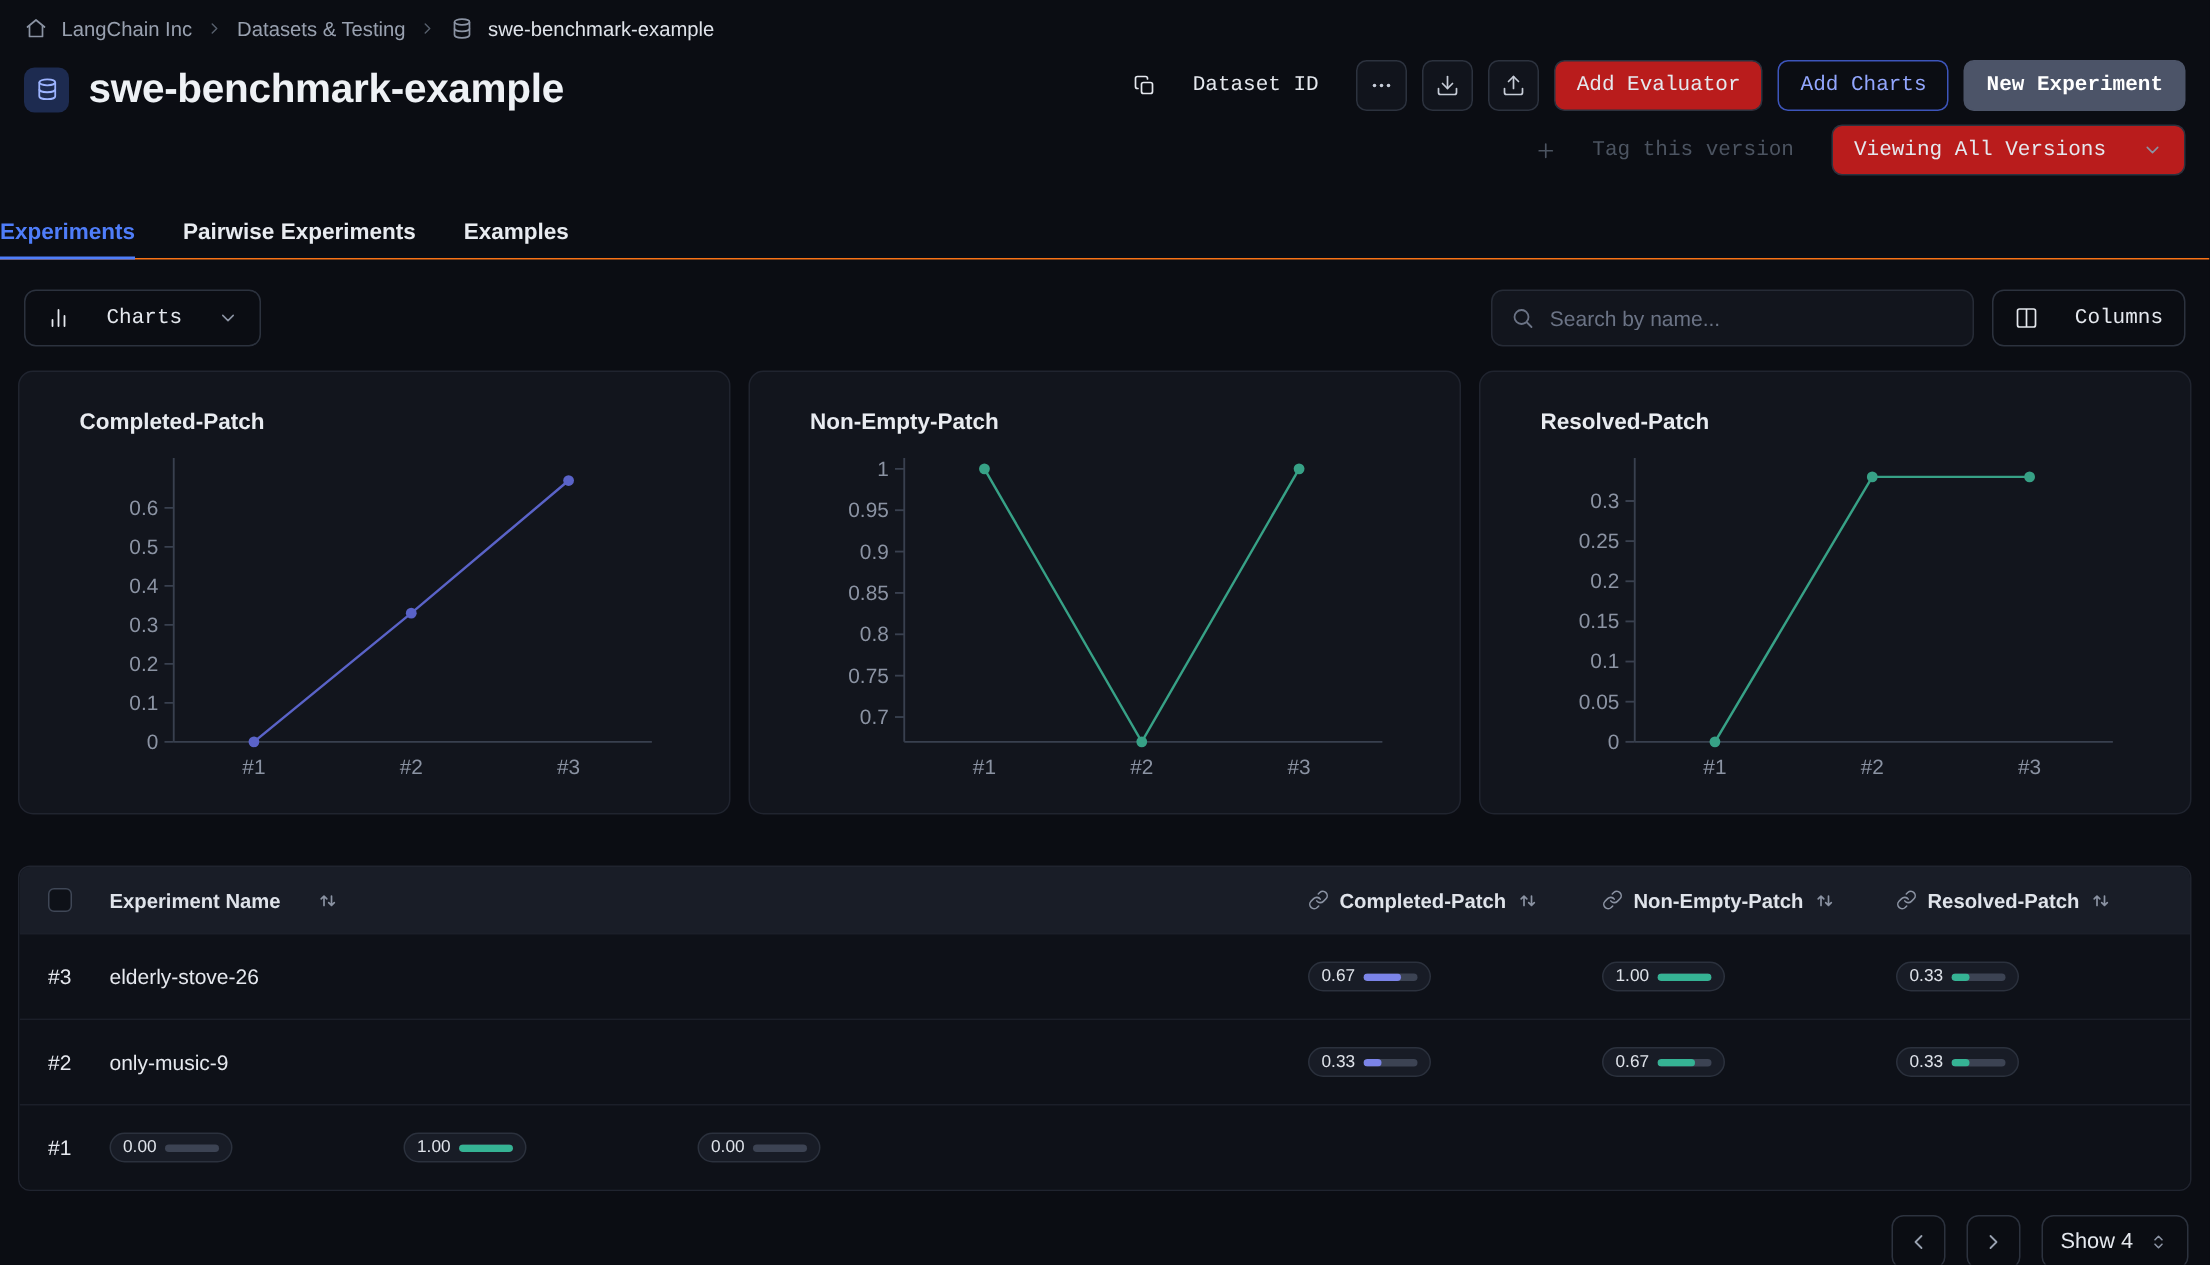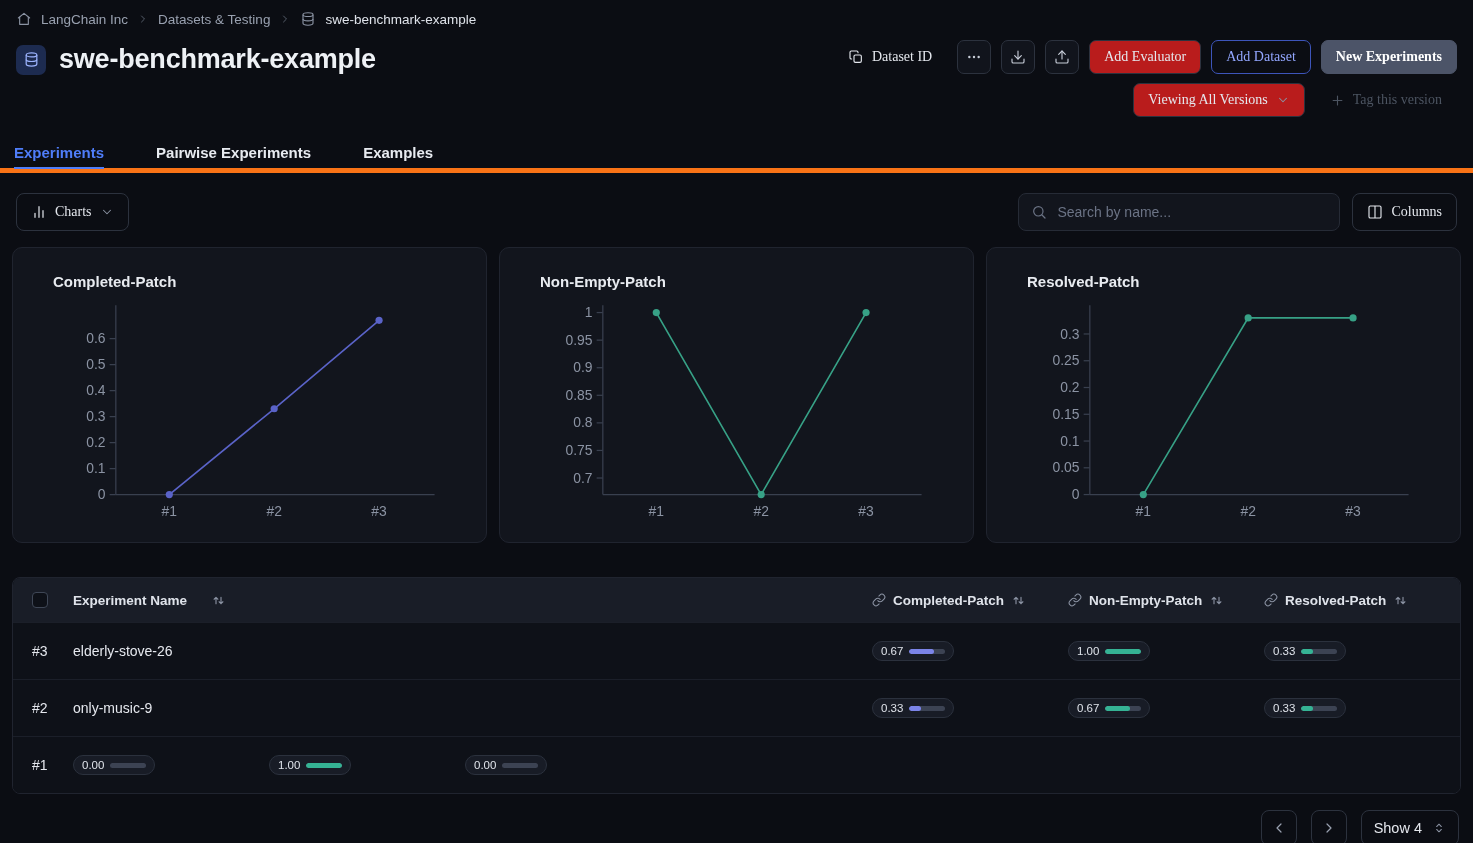--- a/index.html
+++ b/index.html
@@ -13,28 +13,28 @@
   .crumb.current{color:#dfe3ea}
   .sep{color:#555d6a}
   .muted-ic{color:#8b93a3}
   
   .header{position:relative;padding:0 16px;height:84px}
   .title-wrap{display:flex;align-items:center;gap:13px;padding-top:6px}
   .db-badge{width:30px;height:30px;border-radius:7px;background:#1d2b50;color:#9db4ff;display:flex;align-items:center;justify-content:center}
   .page-title{font-size:27px;font-weight:700;color:#eef1f5;letter-spacing:-0.2px}
   .actions{position:absolute;top:2px;right:16px;display:flex;flex-direction:column;align-items:flex-end;gap:9px}
   .actions-row{display:flex;align-items:center;gap:10px}
-  .btn{display:inline-flex;align-items:center;gap:8px;height:34px;padding:0 14px;border-radius:7px;border:1px solid transparent;font-size:14px;font-weight:500;color:#e5e8ee;background:transparent;cursor:pointer;font-family:Liberation Serif, serif;white-space:nowrap}
+  .btn{display:inline-flex;align-items:center;gap:24px;height:34px;padding:0 14px;border-radius:7px;border:1px solid transparent;font-size:14px;font-weight:500;color:#e5e8ee;background:transparent;cursor:pointer;font-family:Liberation Mono, monospace;white-space:nowrap}
   .btn-outline{background:#b91c1c;border-color:#2c323e}
   .btn-icon{width:34px;padding:0;justify-content:center;background:#11141c;border-color:#2c323e;color:#c7cdd8}
   .btn-primary-outline{border-color:#3d55bb;color:#93a7ff}
   .btn-solid{background:#4c5468;border-color:#4c5468;color:#fff;font-weight:600}
   .btn-disabled{color:#4c5461;cursor:default}
   
-  .tabs{display:flex;gap:52px;padding:0 14px;border-bottom:5px solid #f97316;height:37px;margin-top:14px}
+  .tabs{display:flex;gap:32px;padding:0 0;border-bottom:1px solid #f97316;height:37px;margin-top:14px}
   .tab{display:flex;align-items:center;font-size:15px;font-weight:600;color:#e8ebf0;cursor:pointer;position:relative}
   .tab.active{color:#4f7df9}
   .tab.active::after{content:"";position:absolute;left:0;right:0;bottom:-1px;height:2px;background:#4f7df9}
   
   .toolbar{display:flex;justify-content:space-between;padding:20px 16px 16px}
   .toolbar-right{display:flex;gap:12px}
   .btn-toolbar{height:38px;border-radius:8px;background:transparent;border:1px solid #2c323e}
   .search{display:flex;align-items:center;gap:10px;width:322px;height:38px;border:1px solid #262b36;background:#12151d;border-radius:8px;padding:12px 12px;color:#6b7385}
   .search input{flex:1;background:transparent;border:0;outline:none;color:#e5e8ee;font-size:14px;font-family:inherit}
   .search input::placeholder{color:#6b7385}
@@ -129,39 +129,39 @@
           </svg>
       </button>
       <button class="btn btn-icon">
         <svg viewBox="0 0 24 24" width="16" height="16" fill="none" stroke="currentColor" stroke-width="1.7" stroke-linecap="round" stroke-linejoin="round">
             <path d="M21 15v4a2 2 0 0 1-2 2H5a2 2 0 0 1-2-2v-4"></path>
             <path d="M7 8l5-5 5 5"></path>
             <path d="M12 3v12"></path>
           </svg>
       </button>
       <button class="btn btn-outline">Add Evaluator</button>
-      <button class="btn btn-primary-outline">Add Dataset</button>
-      <button class="btn btn-solid">New Experiments</button>
+      <button class="btn btn-primary-outline">Add Charts</button>
+      <button class="btn btn-solid">New Experiment</button>
     </div>
     <div class="actions-row">
+      <button class="btn btn-disabled">
+        <span class="icon">
+          <svg viewBox="0 0 24 24" width="15" height="15" fill="none" stroke="currentColor" stroke-width="1.8" stroke-linecap="round">
+              <path d="M12 5v14M5 12h14"></path>
+            </svg>
+        </span>
+        <span>Tag this version</span>
+      </button>
       <button class="btn btn-outline">
         <span>Viewing All Versions</span>
         <span class="icon muted-ic">
           <svg viewBox="0 0 24 24" width="14" height="14" fill="none" stroke="currentColor" stroke-width="1.8" stroke-linecap="round" stroke-linejoin="round">
               <path d="M6 9l6 6 6-6"></path>
             </svg>
         </span>
-      </button>
-      <button class="btn btn-disabled">
-        <span class="icon">
-          <svg viewBox="0 0 24 24" width="15" height="15" fill="none" stroke="currentColor" stroke-width="1.8" stroke-linecap="round">
-              <path d="M12 5v14M5 12h14"></path>
-            </svg>
-        </span>
-        <span>Tag this version</span>
       </button>
     </div>
   </div>
 </div>
 
 <div class="tabs">
   <div class="tab active">Experiments</div>
   <div class="tab">Pairwise Experiments</div>
   <div class="tab">Examples</div>
 </div>

